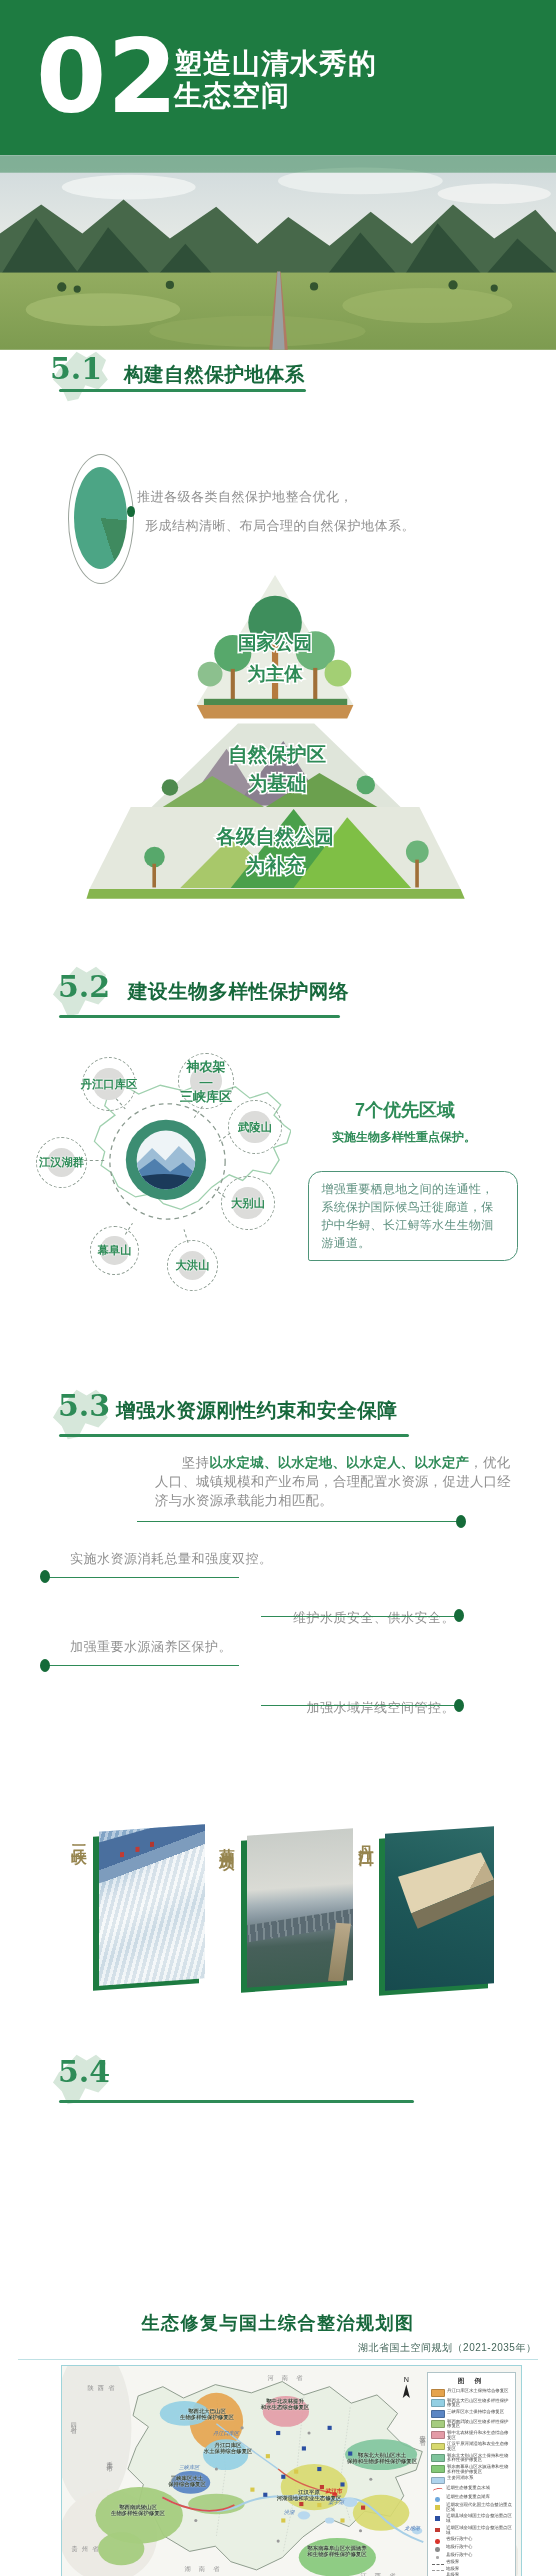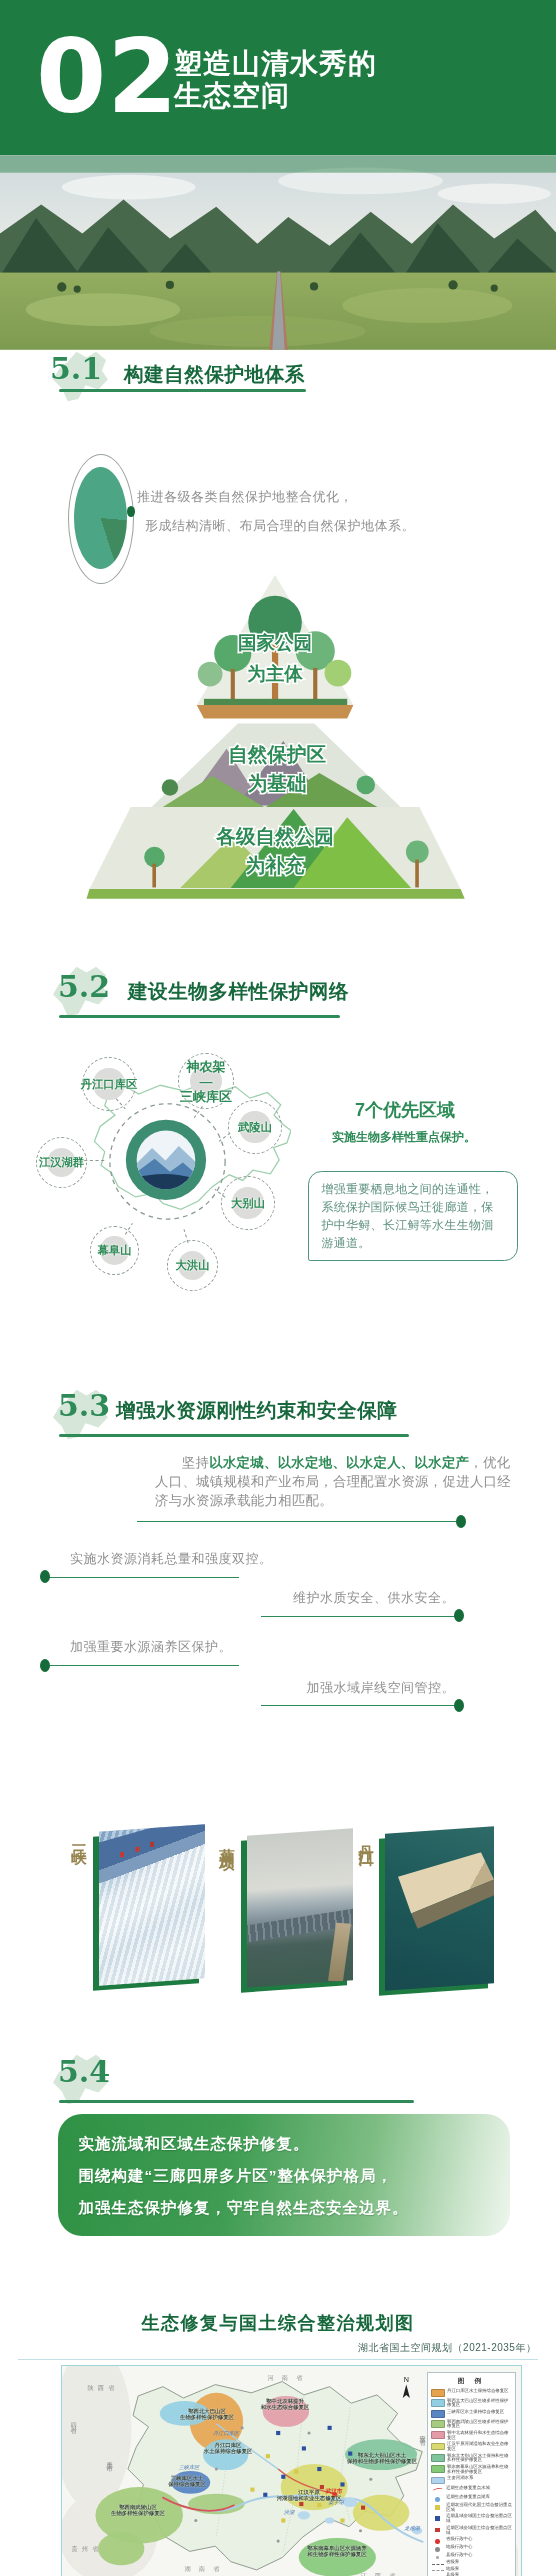--- a/index.html
+++ b/index.html
@@ -43,21 +43,21 @@
   .note-box{position:absolute;left:308px;top:1171px;width:183px;border:1.3px solid #4e9478;border-radius:13.4px 13.4px 13.4px 2.1px;
       padding:8.2px 12.4px;font-size:12px;line-height:18px;color:#5f9180;letter-spacing:0.3px;}
 
   
   .para{position:absolute;left:155px;top:1453px;width:361px;font-size:13.4px;line-height:19px;color:#8f8f8f;
         text-indent:2em;letter-spacing:0.3px;}
   .para b{color:#2e8b57;font-weight:700;}
   .wline{position:absolute;height:1px;background:#2e8b57;}
   .wdot{position:absolute;width:10.3px;height:13.4px;border-radius:50%;background:#156b39;}
   .witem{position:absolute;font-size:13px;color:#8f8f8f;letter-spacing:0.5px;}
-  .witem.r{text-align:right;}
+  .witem.r{text-align:right;margin-top:20px;}
 
   
   .ph-label{position:absolute;writing-mode:vertical-rl;font-weight:700;color:#96854f;font-size:15.5px;letter-spacing:4.1px;}
   .ph-wrap{position:absolute;}
   .ph-back{position:absolute;left:-6.2px;top:5.2px;width:100%;height:100%;background:#1d7b41;transform:skewY(-4deg);}
   .ph-img{position:absolute;left:0;top:0;width:100%;height:100%;transform:skewY(-4deg);overflow:hidden;}
   .ph1{background:
     repeating-linear-gradient(105deg,rgba(255,255,255,.45) 0 3.1px,rgba(160,185,205,.25) 3.1px 6.7px),
     linear-gradient(150deg,#6f94bd 0%,#8fb3d2 14%,#b9d0e0 24%,#e6edf2 34%,#f2f6f7 48%,#d9e5ec 62%,#eef3f5 78%,#dfe9ee 100%);}
   .ph1::before{content:"";position:absolute;left:-10%;top:0;width:120%;height:26%;
@@ -311,25 +311,20 @@
   <div class="ph-label" style="left:355px;top:1833px;">丹江口</div>
   <div class="ph-wrap" style="left:385px;top:1830px;width:109px;height:157px;">
     <div class="ph-back"></div>
     <div class="ph-img ph3"></div>
   </div>
 
   <div class="sec-blob abs" style="left:50px;top:2050px;"></div>
   <div class="sec-num" style="left:58px;top:2057px;">5.4</div>
   <div class="sec-line" style="left:59px;top:2100px;width:355px;"></div>
 
-  <div class="green-box">
-    <div class="gb-line" style="top:19.6px;">实施流域和区域生态保护修复。</div>
-    <div class="gb-line" style="top:52px;">围绕构建“三廊四屏多片区”整体保护格局，</div>
-    <div class="gb-line" style="top:84px;">加强生态保护修复，守牢自然生态安全边界。</div>
-  </div>
 
   <div class="map-title">生态修复与国土综合整治规划图</div>
   <div class="map-sub">湖北省国土空间规划（2021-2035年）</div>
   <div class="map-rule"></div>
 
   <div class="map-frame">
     <svg width="456" height="239" viewBox="0 0 886 464">
       <ellipse cx="60" cy="120" rx="75" ry="160" fill="#ebebe6"></ellipse>
       <ellipse cx="90" cy="330" rx="95" ry="90" fill="#eceae4"></ellipse>
       <ellipse cx="800" cy="380" rx="90" ry="80" fill="#eceae4"></ellipse>

